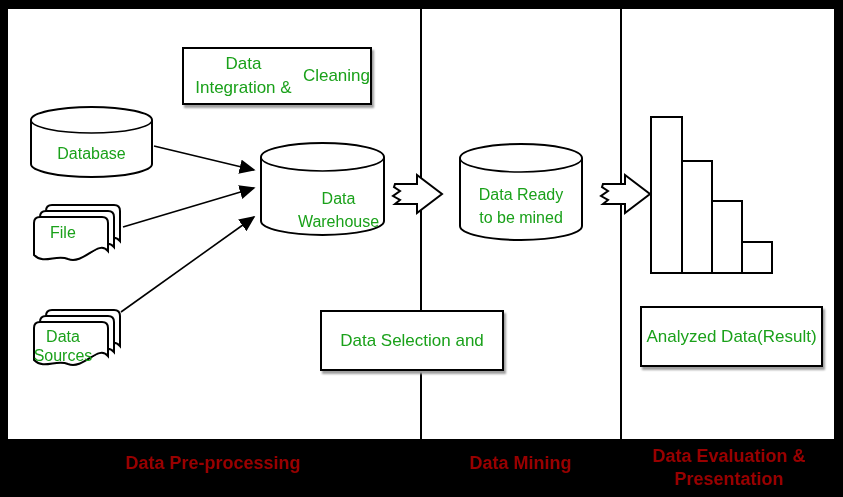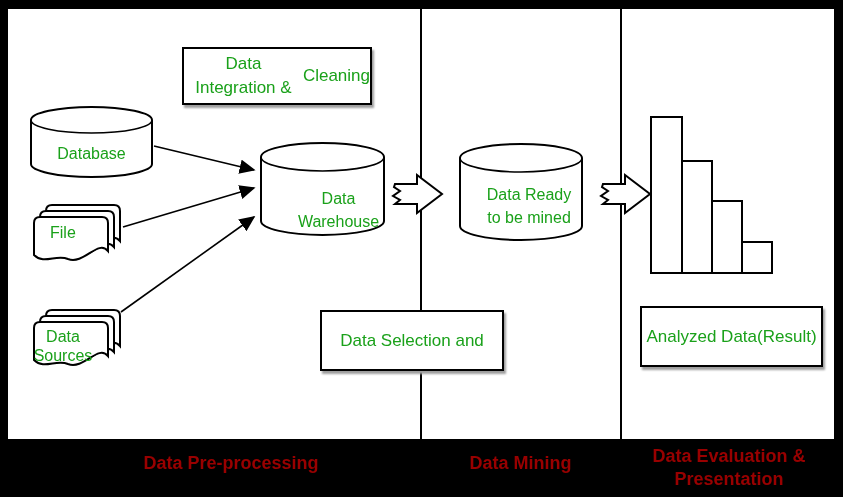--- a/index.html
+++ b/index.html
@@ -109,26 +109,26 @@
   <div class="node-label" style="left:29px;top:327px;width:68px;line-height:19px;">
     <div>Data</div>
     <div>Sources</div>
   </div>
 
   <div class="node-label" style="left:261px;top:187px;width:123px;line-height:23px;padding-left:32px;">
     <div>Data</div>
     <div>Warehouse</div>
   </div>
 
-  <div class="node-label" style="left:460px;top:183px;width:122px;line-height:23px;margin-left:8px;">
+  <div class="node-label" style="left:460px;top:183px;width:122px;line-height:23px;">
     <div>Data Ready</div>
     <div>to be mined</div>
   </div>
 
-  <div class="stage-label" style="left:24px;top:452px;width:414px;">Data Pre-processing</div>
+  <div class="stage-label" style="left:6px;top:452px;width:414px;">Data Pre-processing</div>
 
   <div class="stage-label" style="left:420px;top:452px;width:201px;">Data Mining</div>
 
   <div class="stage-label" style="left:621px;top:445px;width:216px;">
     <div>Data Evaluation &amp;</div>
     <div>Presentation</div>
   </div>
 
 </div>
 

